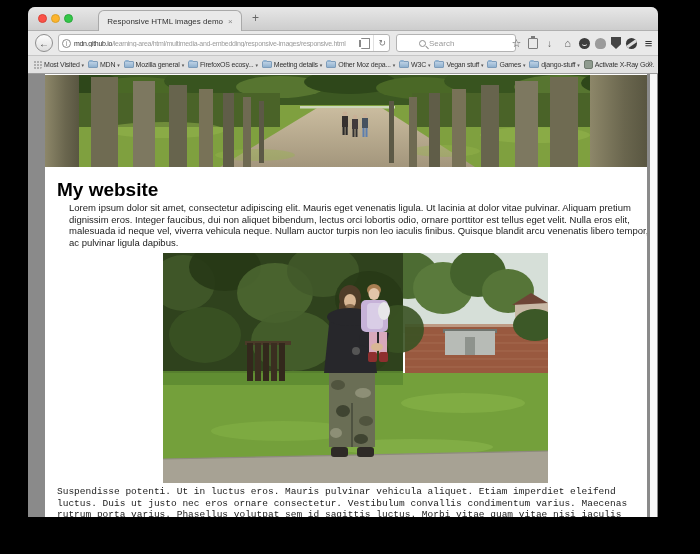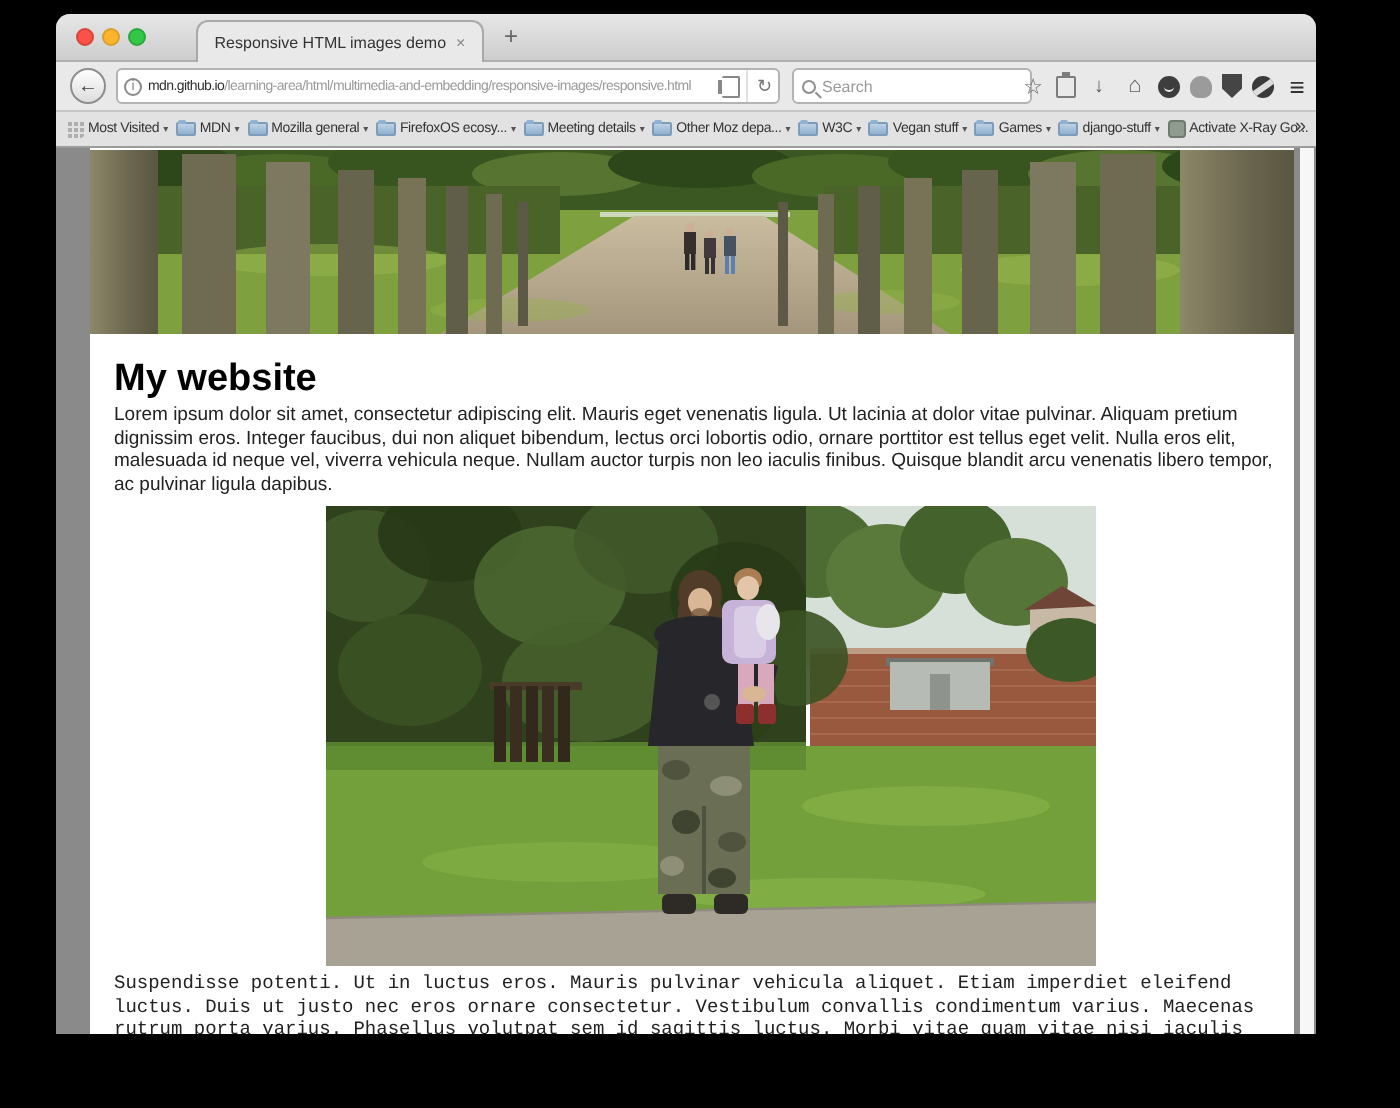--- a/index.html
+++ b/index.html
@@ -42,21 +42,21 @@
   .urltext .host { color:#303030; }
   .urltext .path { color:#9b9b9b; }
   .url-ic { flex:none; color:#777; font-size:9px; border-left:1px solid #e0e0e0;
             padding-left:4px; line-height:16px; }
   .reader-ic { width:9px; height:11px; border:1px solid #888; border-radius:1px;
                border-left:none; padding-left:0; position:relative; }
   .reader-ic::before { content:""; position:absolute; left:-2px; top:1px; bottom:1px;
                width:2px; background:#888; }
   .searchbar { position:absolute; left:368px; top:3px; width:120px; height:18px;
                background:#fff; border:1px solid #b3b3b3; border-radius:3px;
-               display:flex; align-items:center; padding:0 4px; gap:3px; }
+               display:flex; align-items:center; padding:0 22px; gap:3px; }
   .mag { width:7px; height:7px; border:1.3px solid #8f8f8f; border-radius:50%;
          position:relative; flex:none; }
   .mag::after { content:""; position:absolute; left:5px; top:6px; width:4px; height:1.4px;
          background:#8f8f8f; transform:rotate(45deg); }
   .searchbar input { border:none; outline:none; width:80px; font-size:8px;
          color:#444; font-family:"Liberation Sans",sans-serif; }
   .searchbar input::placeholder { color:#9a9a9a; }
   .navicons { position:absolute; right:3px; top:0; height:24px; display:flex;
               align-items:center; gap:5px; }
   .nic { width:13px; text-align:center; font-size:11px; color:#636363; }
@@ -102,21 +102,21 @@
   .viewport { position:relative; height:443px; background:#8a8a8a; overflow:hidden; }
   .scrollstrip { position:absolute; right:1px; top:0; width:7px; height:443px;
                  background:#f7f7f7; }
   .pagebody { position:absolute; left:17px; top:0; width:602px; height:443px;
               background:#fff; overflow:hidden; }
   .hero { position:absolute; left:0; top:1px; width:602px; height:92px; display:block; }
   .h1 { position:absolute; left:12px; top:105px; font-size:19px; font-weight:bold;
         color:#000; }
   .para { position:absolute; left:12px; width:581px; font-size:9.5px;
           line-height:11.6px; color:#222; }
-  .p1 { top:128px; }
+  .p1 { top:128px;margin-left:12px; }
   .p2 { top:412px;font-family:Liberation Mono, monospace; }
   .photo { position:absolute; left:118px; top:179px; width:385px; height:230px;
            display:block; }
 </style>
 </head>
 <body>
 
 <div class="window">
 
   <div class="titlebar">

